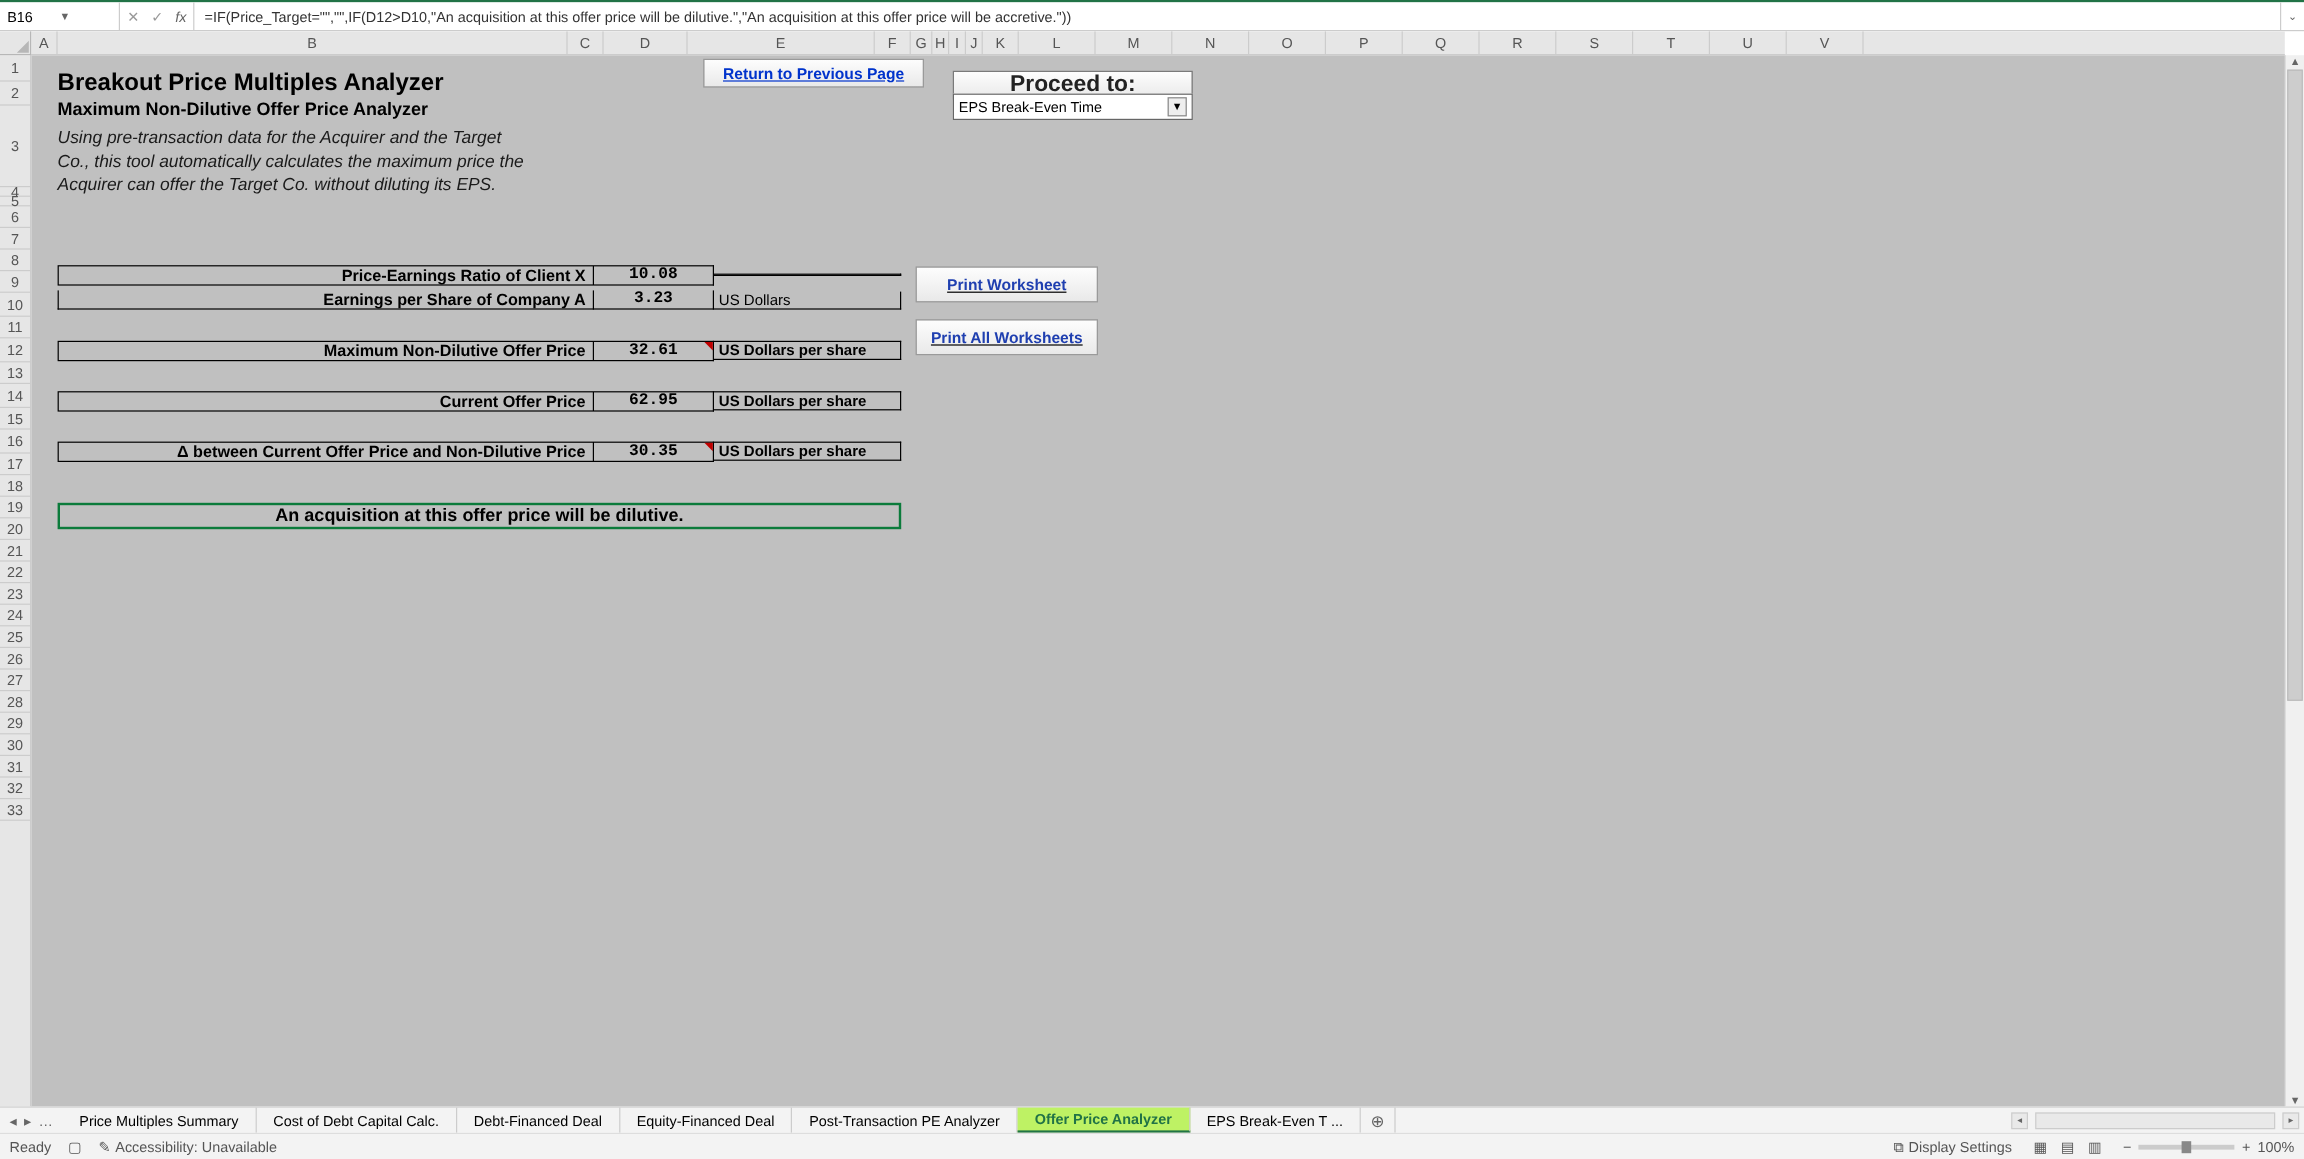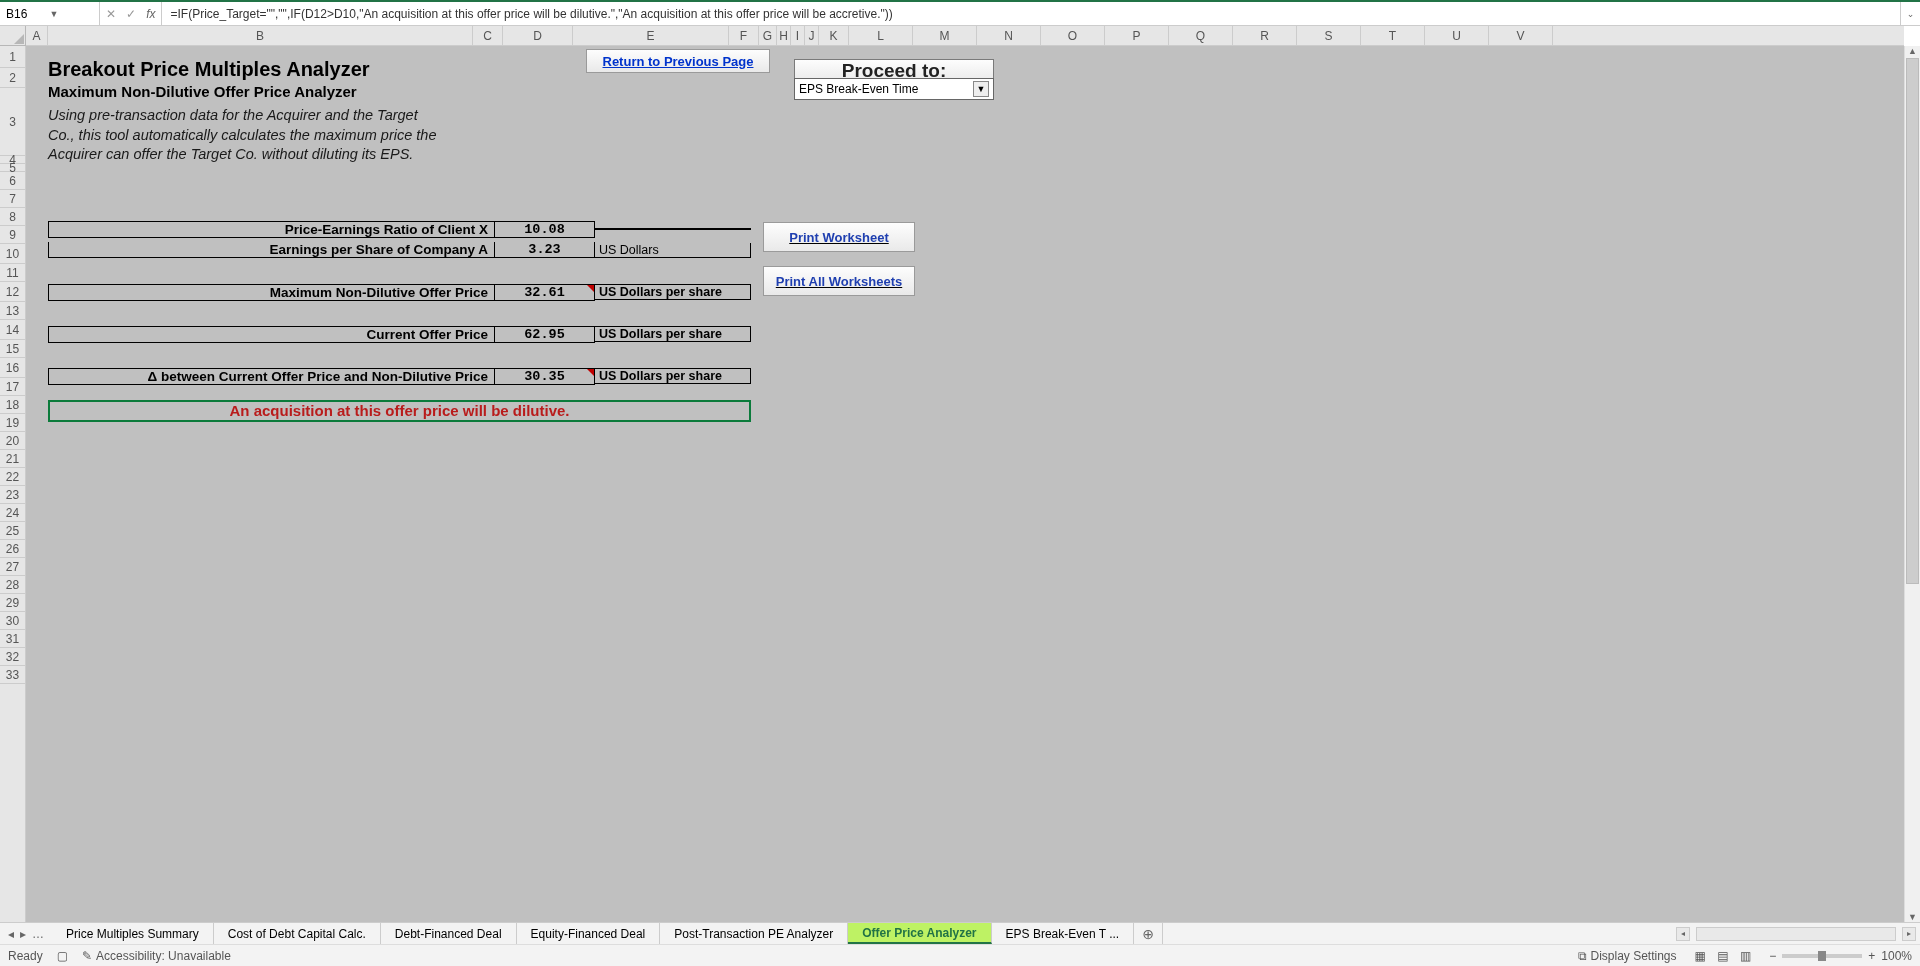--- a/index.html
+++ b/index.html
@@ -45,21 +45,21 @@
 .row-box { display: flex; align-items: center; height: 21px; }
 .lab { width: 447px; border: 1px solid #000; background: #c0c0c0; font-size: 13.5px; display: flex; align-items: center; justify-content: flex-end; padding-right: 6px; }
 .lab.b { font-weight: 700; }
 .val { width: 100px; border: 1px solid #000; border-left: none; background: #c0c0c0; font-size: 13.5px; display: flex; align-items: center; justify-content: center; position: relative; }
 .val.b { font-weight: 700; font-family: Liberation Mono, monospace; }
 .unit { width: 156px; border: 1px solid #000; border-left: none; background: #c0c0c0; font-size: 12.5px; display: flex; align-items: center; padding-left: 4px; }
 .unit.b { font-weight: 700; }
 .note-mark::after { content:""; position:absolute; top:0; right:0; width:0; height:0; border-left:7px solid transparent; border-top:7px solid #c00000;}
 .gap { height: 21px; }
 
-.result-row { margin-top: 13px; width: 703px; height: 22px; border: 2px solid #0b7b3b; background: #c0c0c0; font-size: 15px; font-weight: 700; color: #b91c1c; display: flex; align-items: center; justify-content: center; }
+.result-row { margin-top: 32px; width: 703px; height: 22px; border: 2px solid #0b7b3b; background: #c0c0c0; font-size: 15px; font-weight: 700; color: #000000; display: flex; align-items: center; justify-content: center; }
 
 .side-btns { position: absolute; top: 176px; left: 737px; display: flex; flex-direction: column; gap: 14px; text-decoration: underline; }
 .side-btns .btn { width: 152px; height: 30px; }
 
 
 .tabs-bar { height: 22px; display: flex; align-items: center; border-top: 1px solid #ccc; background: #f3f3f3; font-size: 12px; }
 .tab-nav { display: flex; gap: 6px; padding: 0 8px; color: #666; }
 .tab-nav span { cursor: pointer; }
 .tabs { display: flex; height: 100%; }
 .tab { padding: 0 14px; border-right: 1px solid #ccc; display: flex; align-items: center; color: #000000; cursor: pointer; white-space: nowrap; }

